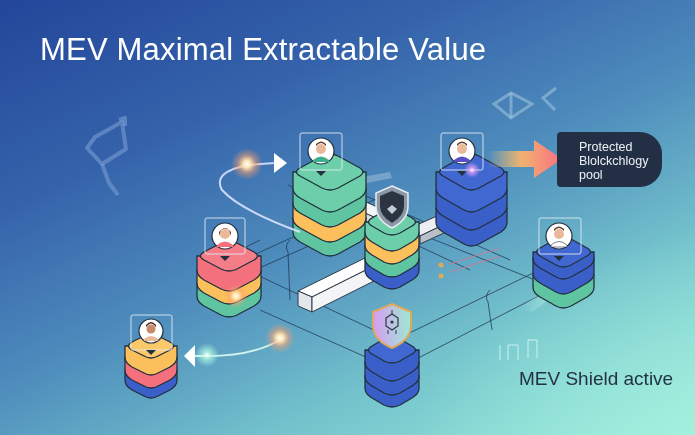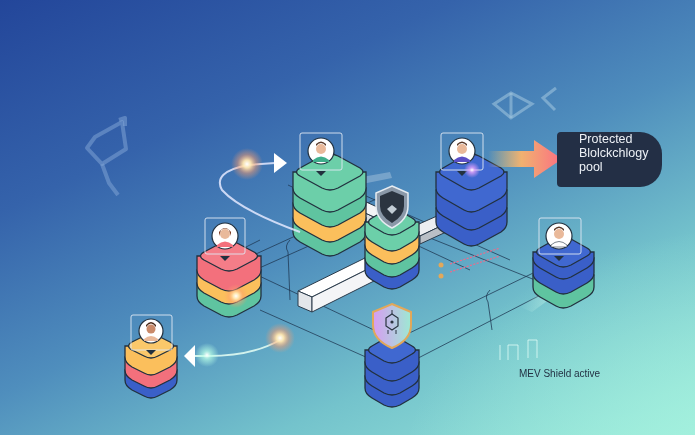--- a/index.html
+++ b/index.html
@@ -15,26 +15,26 @@
       position: absolute; left: 40px; top: 30px;
       color: #ffffff; font-size: 31px; line-height: 40px; font-weight: normal;
       letter-spacing: 0.2px;
     }
     .title div { white-space: nowrap; }
     svg.scene { position: absolute; left: 0; top: 0; }
     .pool-box {
       position: absolute; left: 557px; top: 132px; width: 105px; height: 55px;
       background: #232f45; color: #eef2f7;
       border-radius: 4px 22px 22px 4px;
-      font-size: 12.5px; line-height: 14px; padding: 0 0 0 22px;
+      font-size: 12.5px; line-height: 14px; padding: 8px 0 0 22px;
     }
     .pool-box div { white-space: nowrap; }
     .status {
       position: absolute; left: 519px; top: 368px;
-      color: #233244; font-size: 10px; white-space: nowrap;
+      color: #233244; font-size: 19px; white-space: nowrap;
     }
   </style>
 </head>
 <body>
 
 <svg class="scene" width="695" height="435" viewBox="0 0 695 435">
   <defs>
     <radialGradient id="glowWarm" cx="50%" cy="50%" r="50%">
       <stop offset="0%" stop-color="#ffffff" stop-opacity="1"></stop>
       <stop offset="25%" stop-color="#ffe7b0" stop-opacity="0.95"></stop>
@@ -242,20 +242,21 @@
   </g>
 
   <g stroke="#e6fff8" stroke-opacity="0.75" stroke-width="1" fill="none">
     <path d="M500 360 L500 345"></path>
     <path d="M508 360 L508 345 L518 345 L518 360"></path>
     <path d="M528 358 L528 340 L537 340 L537 358"></path>
   </g>
 </svg>
 
 <div class="title">
+  <div>MEV Maximal Extractable Value</div>
 </div>
 
 <div class="pool-box">
   <div>Protected</div>
   <div>Blolckchlogy</div>
   <div>pool</div>
 </div>
 
 <div class="status">MEV Shield active</div>
 

